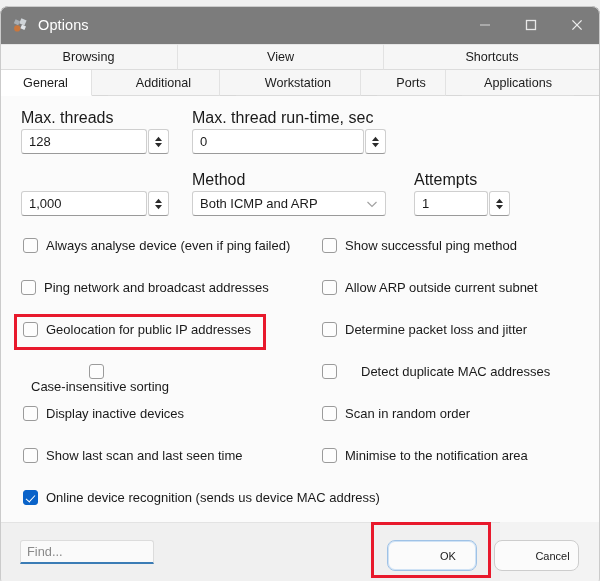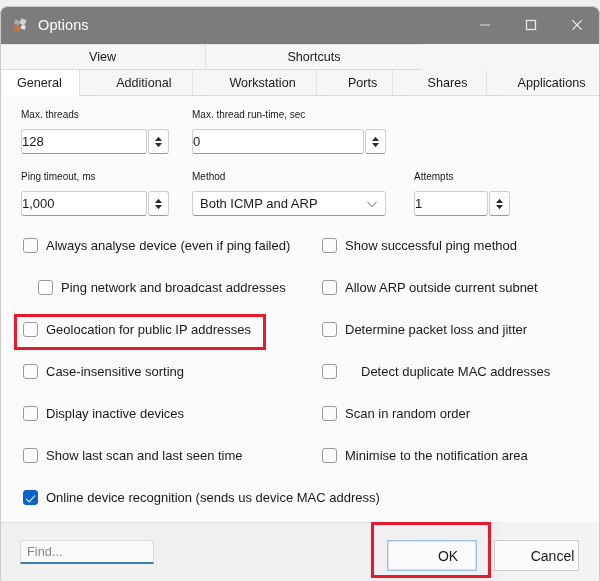--- a/index.html
+++ b/index.html
@@ -82,35 +82,36 @@
 
   
   .body {
     position: absolute; left: 0; top: 90px;
     width: 600px; height: 426px;
     background: #fbfbfb;
   }
 
   .lbl {
     position: absolute;
-    font-size: 10px;
+    font-size: 16px;
     color: #1a1a1a;
     white-space: nowrap;
   }
 
   
   .field {
     position: absolute;
     height: 25px;
     background: #ffffff;
     border: 1px solid #cfcfcf;
     border-bottom-color: #9a9a9a;
     border-radius: 3px;
     display: flex; align-items: center;
     font-size: 13px; color: #1a1a1a;
+    padding-left: 7px;
     overflow: hidden;
   }
   .spin {
     position: absolute;
     width: 21px; height: 25px;
     background: #ffffff;
     border: 1px solid #cfcfcf;
     border-bottom-color: #9a9a9a;
     border-radius: 3px;
     display: flex; flex-direction: column;
@@ -192,23 +193,23 @@
     display: flex; align-items: center;
     padding-left: 6px;
     font-size: 12.8px;
     color: #8a8a8a;
   }
   .btn {
     position: absolute;
     height: 31px;
     background: #fbfbfb;
     border: 1px solid #cdcdcd;
-    border-radius: 0;
+    border-radius: 8px;
     display: flex; align-items: center; justify-content: center;
-    font-size: 14px;
+    font-size: 11px;
     color: #1a1a1a;
     padding-left: 32px;
   }
   .btn.primary {
     border: 1px solid #9fc2e6;
     box-shadow: 0 0 0 1px #cfe2f5 inset;
   }
   .winborder {
     position: absolute; left: 0; top: 0;
     width: 600px; height: 581px;
@@ -247,43 +248,43 @@
         <svg width="16" height="16" viewBox="0 0 16 16">
             <line x1="3.4" y1="3.4" x2="12.6" y2="12.6" stroke="#ededed" stroke-width="1.3"></line>
             <line x1="12.6" y1="3.4" x2="3.4" y2="12.6" stroke="#ededed" stroke-width="1.3"></line>
           </svg>
       </div>
     </div>
   </div>
 
   <div class="tabstrip">
     <div class="tabrow row1">
+      <div class="tab" style="width:178px">
+          <span>Browsing</span>
+        </div>
       <div class="tab" style="width:206px">
           <span>View</span>
         </div>
       <div class="tab" style="width:216px">
           <span>Shortcuts</span>
         </div>
     </div>
     <div class="tabrow row2">
       <div class="tab sel" style="width:92px">
           <span>General</span>
         </div>
       <div class="tab" style="width:112px">
           <span>Additional</span>
         </div>
       <div class="tab" style="width:125px">
           <span>Workstation</span>
         </div>
       <div class="tab" style="width:69px">
           <span>Ports</span>
         </div>
-      <div class="tab" style="width:90px">
-          <span>Shares</span>
-        </div>
       <div class="tab" style="width:112px">
           <span>Applications</span>
         </div>
     </div>
   </div>
 
   <div class="body">
 
     <div class="lbl" style="left:21px; top:13px;">Max. threads</div>
     <div class="lbl" style="left:192px; top:13px;">Max. thread run-time, sec</div>
@@ -301,21 +302,20 @@
     <div class="field" style="left:192px; top:33px; width:172px;">0</div>
     <div class="spin" style="left:365px; top:33px;">
       <span class="ar"><svg width="9" height="6" viewBox="0 0 9 6">
             <polygon points="4.5,0.8 8,5 1,5" fill="#2b2b2b"></polygon>
           </svg></span>
       <span class="ar"><svg width="9" height="6" viewBox="0 0 9 6">
             <polygon points="4.5,5.2 1,1 8,1" fill="#2b2b2b"></polygon>
           </svg></span>
     </div>
 
-    <div class="lbl" style="left:21px; top:75px;">Ping timeout, ms</div>
     <div class="lbl" style="left:192px; top:75px;">Method</div>
     <div class="lbl" style="left:414px; top:75px;">Attempts</div>
 
     <div class="field" style="left:21px; top:95px; width:126px;">1,000</div>
     <div class="spin" style="left:148px; top:95px;">
       <span class="ar"><svg width="9" height="6" viewBox="0 0 9 6">
             <polygon points="4.5,0.8 8,5 1,5" fill="#2b2b2b"></polygon>
           </svg></span>
       <span class="ar"><svg width="9" height="6" viewBox="0 0 9 6">
             <polygon points="4.5,5.2 1,1 8,1" fill="#2b2b2b"></polygon>
@@ -336,29 +336,29 @@
           </svg></span>
       <span class="ar"><svg width="9" height="6" viewBox="0 0 9 6">
             <polygon points="4.5,5.2 1,1 8,1" fill="#2b2b2b"></polygon>
           </svg></span>
     </div>
 
     <div class="cb" style="left:23px; top:142px;">
       <span class="box"></span>
       <span class="cbtxt">Always analyse device (even if ping failed)</span>
     </div>
-    <div class="cb" style="left:38px; top:184px;">
+    <div class="cb" style="left:21px; top:184px;">
       <span class="box"></span>
       <span class="cbtxt">Ping network and broadcast addresses</span>
     </div>
     <div class="cb" style="left:23px; top:226px;">
       <span class="box"></span>
       <span class="cbtxt">Geolocation for public IP addresses</span>
     </div>
-    <div class="cb" style="left:23px; top:268px;">
+    <div class="cb" style="left:23px; top:268px;flex-direction:column;">
       <span class="box"></span>
       <span class="cbtxt">Case-insensitive sorting</span>
     </div>
     <div class="cb" style="left:23px; top:310px;">
       <span class="box"></span>
       <span class="cbtxt">Display inactive devices</span>
     </div>
     <div class="cb" style="left:23px; top:352px;">
       <span class="box"></span>
       <span class="cbtxt">Show last scan and last seen time</span>

